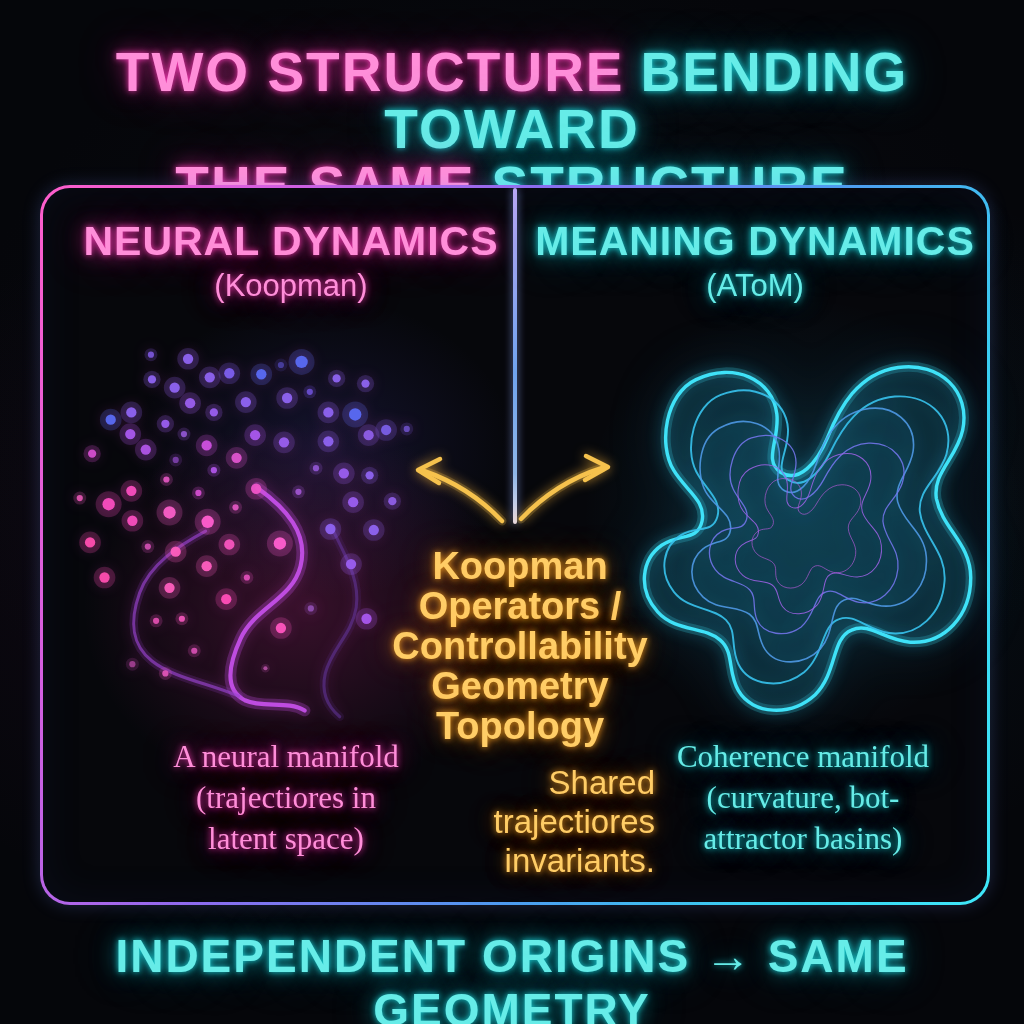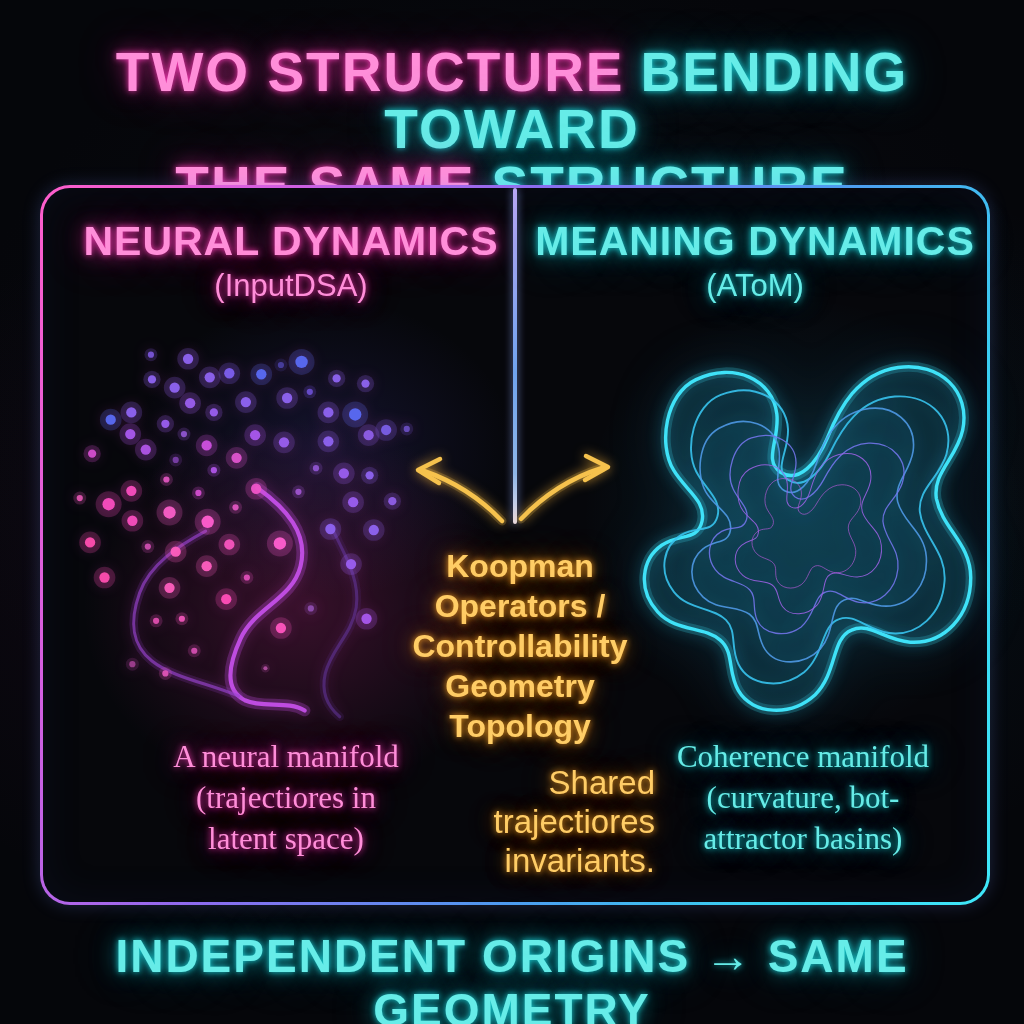--- a/index.html
+++ b/index.html
@@ -37,21 +37,21 @@
   .panel-sub{font-weight:500;font-size:31px;text-align:center;}
   .h-left{left:28px;top:30px;width:440px;}
   .s-left{left:28px;top:80px;width:440px;}
   .h-right{left:492px;top:30px;width:440px;}
   .s-right{left:492px;top:80px;width:440px;}
   .caption{font-size:31px;line-height:41px;font-weight:500;text-align:center;font-family:Liberation Serif, serif;}
   .cap-left{left:38px;top:548px;width:410px;}
   .cap-right{left:575px;top:548px;width:370px;}
   
   .yellowT{color:#ffcd66;text-shadow:0 0 6px rgba(255,165,35,.9),0 0 18px rgba(255,150,25,.55),0 0 40px rgba(255,150,25,.3);}
-  .invariants{left:385px;top:546px;width:270px;text-align:center;font-size:32px;line-height:40px;font-weight:600;}
+  .invariants{left:385px;top:546px;width:270px;text-align:center;font-size:38px;line-height:40px;font-weight:600;}
   .summary{left:385px;top:763px;width:270px;text-align:right;font-size:33px;line-height:39px;font-weight:400;}
   
   .footer{left:0;top:929px;width:1024px;text-align:center;font-weight:700;
           font-size:46px;letter-spacing:2px;}
   
   #scatter-svg{left:22px;top:145px;width:372px;height:392px;filter:drop-shadow(0 0 7px rgba(215,60,200,0.35));}
   #contour-svg{left:560px;top:133px;width:384px;height:404px;
       filter:drop-shadow(0 0 8px rgba(40,210,250,0.45)) drop-shadow(0 0 26px rgba(35,175,235,0.25));}
   #arrow-svg{left:0;top:0;width:1024px;height:1024px;pointer-events:none;
       filter:drop-shadow(0 0 6px rgba(255,185,60,0.7));}
@@ -66,21 +66,21 @@
     <div><span class="pinkT">THE SAME</span><span class="t-gap"></span><span class="cyanT">STRUCTURE</span></div>
   </div>
 
   <div class="abs main-box">
     <div class="abs haze vi1"></div>
     <div class="abs haze pk1"></div>
     <div class="abs haze cy1"></div>
     <div class="abs divider"></div>
 
     <div class="abs panel-h pinkT h-left">NEURAL DYNAMICS</div>
-    <div class="abs panel-sub pinkT s-left">(InputDSA)</div>
+    <div class="abs panel-sub pinkT s-left">(Koopman)</div>
 
     <div class="abs panel-h cyanT h-right">MEANING DYNAMICS</div>
     <div class="abs panel-sub cyanT s-right">(AToM)</div>
 
     <svg id="scatter-svg" class="abs" viewBox="0 0 360 380">
         <path d="M186,150 C214,170 236,194 228,226 C220,258 184,266 170,296 C158,322 154,346 174,356 C192,364 216,356 232,366" fill="none" stroke="#c44fe8" stroke-width="11.2" stroke-linecap="round" opacity="0.266"></path>
         <path d="M186,150 C214,170 236,194 228,226 C220,258 184,266 170,296 C158,322 154,346 174,356 C192,364 216,356 232,366" fill="none" stroke="#c44fe8" stroke-width="4" stroke-linecap="round" opacity="0.95"></path>
         <path d="M136,192 C110,206 82,224 72,252 C62,280 64,302 84,318 C104,334 140,340 168,352" fill="none" stroke="#9a44d0" stroke-width="8.399999999999999" stroke-linecap="round" opacity="0.18200000000000002"></path>
         <path d="M136,192 C110,206 82,224 72,252 C62,280 64,302 84,318 C104,334 140,340 168,352" fill="none" stroke="#9a44d0" stroke-width="3" stroke-linecap="round" opacity="0.65"></path>
         <path d="M258,188 C270,214 286,238 282,266 C278,292 258,306 252,330 C248,348 254,362 266,372" fill="none" stroke="#6a3aa8" stroke-width="8.399999999999999" stroke-linecap="round" opacity="0.14"></path>

